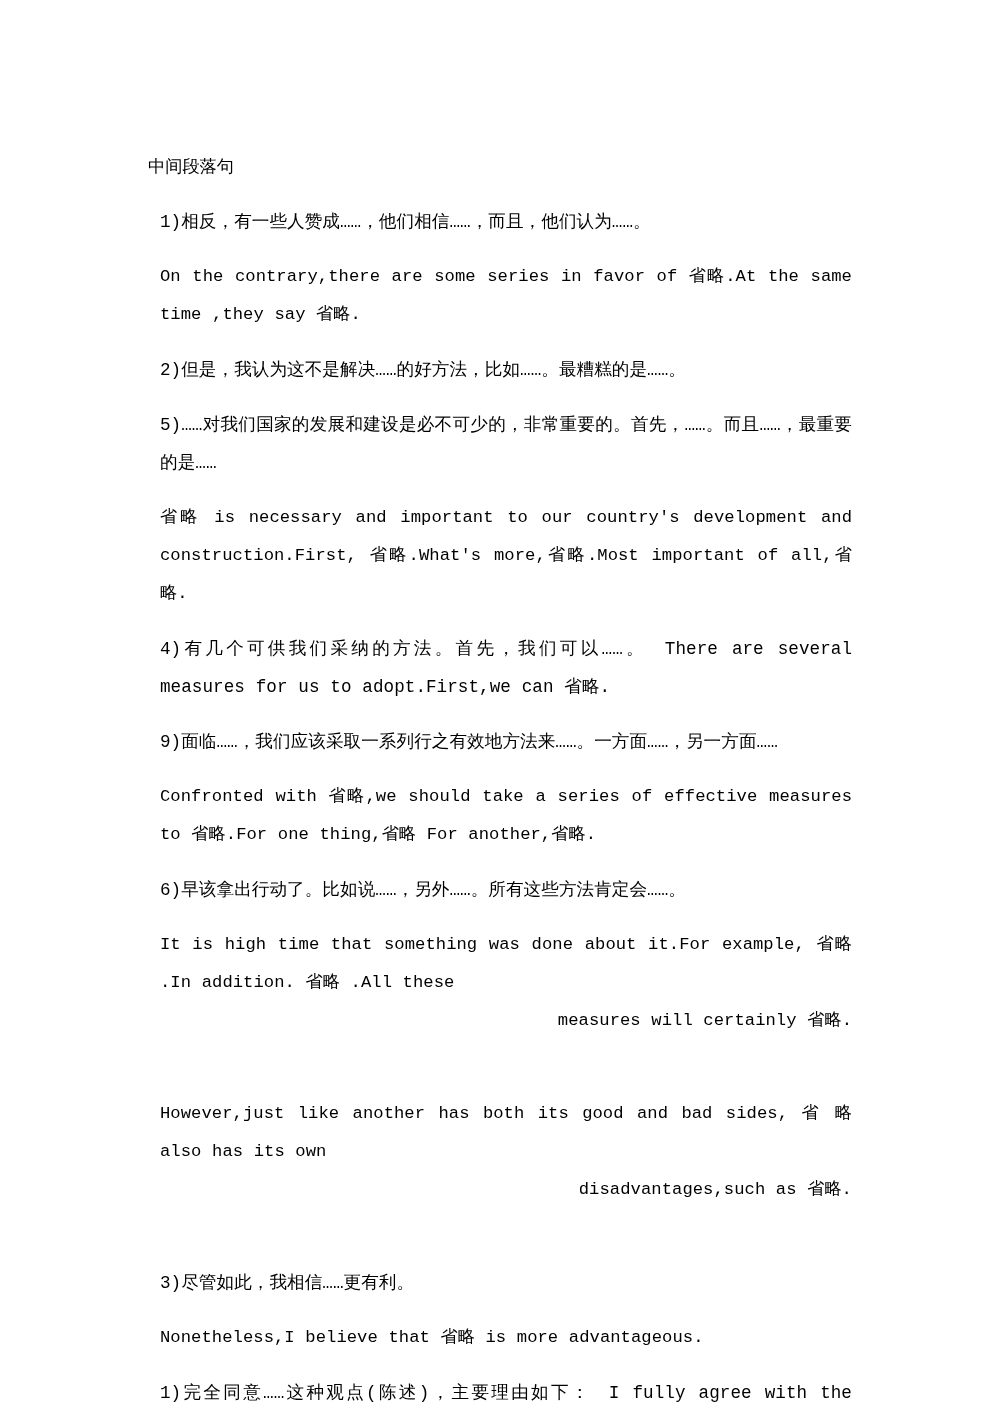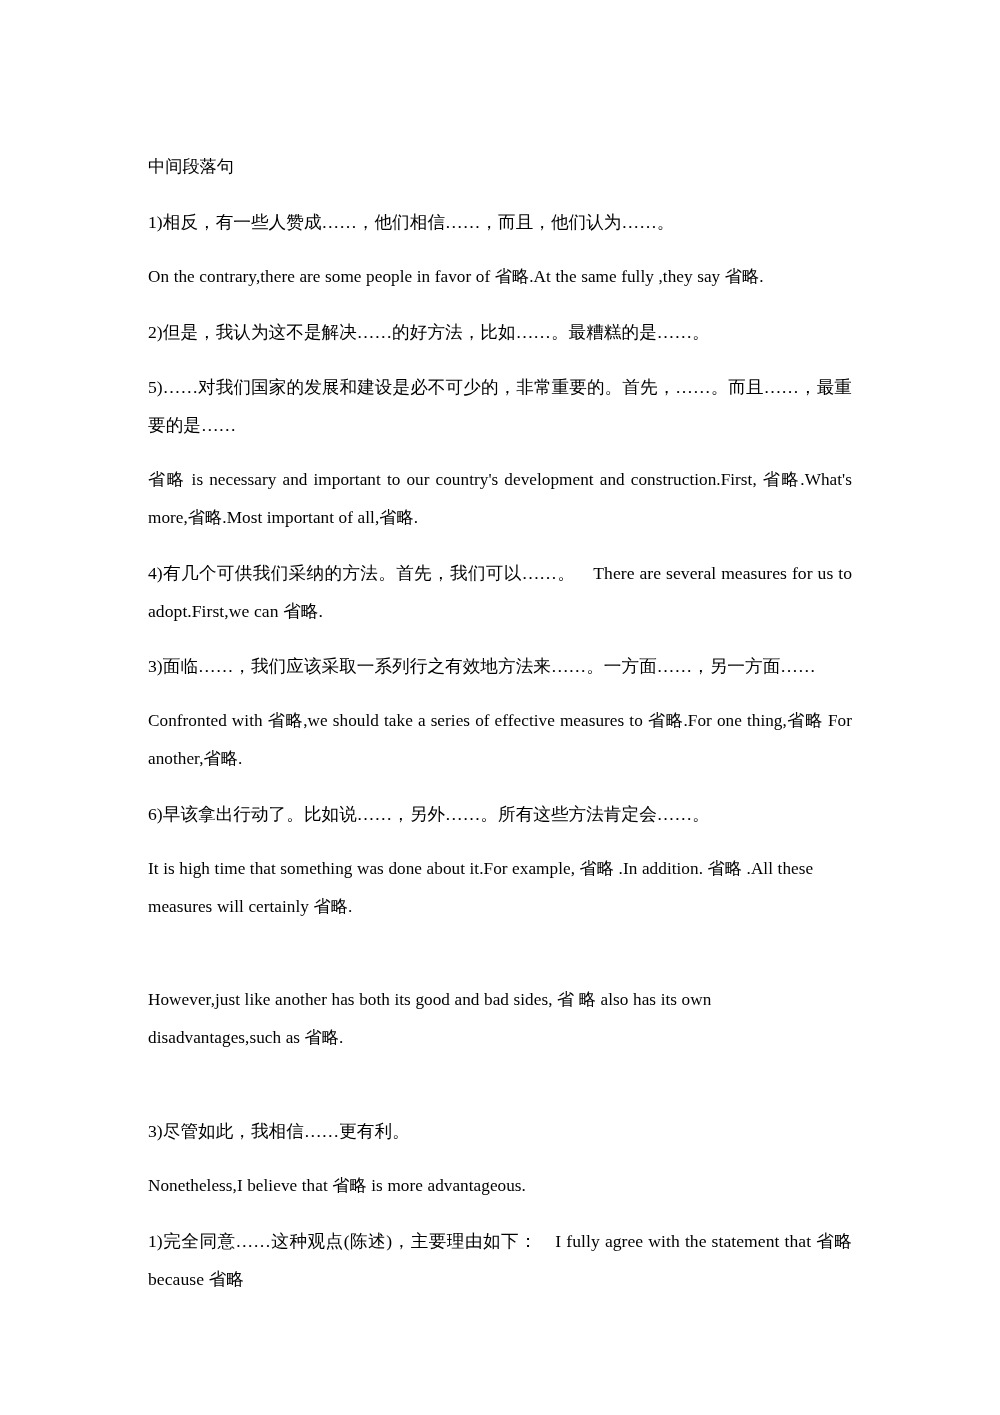--- a/index.html
+++ b/index.html
@@ -21,25 +21,26 @@
     background: #ffffff;
     box-sizing: border-box;
     padding: 148px 148px 120px 148px;
   }
   .doc-body {
     width: 704px;
   }
   .para {
     font-size: 17.2px;
     line-height: 38px;
-    margin: 0 0 17px 0;
+    margin: 0 0 17px 12px;
     text-align: justify;
     text-justify: inter-word;
     word-spacing: 0.2px;
     letter-spacing: 0.05px;
+    font-family: Liberation Mono, monospace;
   }
   .para:last-child {
     margin-bottom: 0;
   }
   
   .heading {
     font-size: 17.2px;
     line-height: 38px;
     margin: 0 0 17px 0;
     text-align: left;
@@ -54,49 +55,49 @@
     text-justify: inter-word;
   }
   .just-wide::after {
     content: "";
     display: inline-block;
     width: 100%;
   }
   
   .para > .lastline {
     display: block;
-    text-align: left;
+    text-align: right;
   }
   .gap-wide {
     display: inline-block;
     width: 18px;
   }
 </style>
 </head>
 <body>
 
 <div class="page">
   <div class="doc-body">
 
     <div class="heading">中间段落句</div>
 
     <p class="para cn">1)相反，有一些人赞成……，他们相信……，而且，他们认为……。</p>
 
-    <p class="para">On the contrary,there are some people in favor of 省略.At the same fully ,they say 省略.</p>
+    <p class="para">On the contrary,there are some series in favor of 省略.At the same time ,they say 省略.</p>
 
     <p class="para cn">2)但是，我认为这不是解决……的好方法，比如……。最糟糕的是……。</p>
 
 
     <p class="para cn">5)……对我们国家的发展和建设是必不可少的，非常重要的。首先，……。而且……，最重要的是……</p>
 
     <p class="para">省略 is necessary and important to our country's development and construction.First, 省略.What's more,省略.Most important of all,省略.</p>
 
     <p class="para cn"><span>4)有几个可供我们采纳的方法。首先，我们可以……。</span><span class="gap-wide"></span><span>There are several measures for us to adopt.First,we can 省略.</span></p>
 
-    <p class="para cn">3)面临……，我们应该采取一系列行之有效地方法来……。一方面……，另一方面……</p>
+    <p class="para cn">9)面临……，我们应该采取一系列行之有效地方法来……。一方面……，另一方面……</p>
 
     <p class="para">Confronted with 省略,we should take a series of effective measures to 省略.For one thing,省略 For another,省略.</p>
 
     <p class="para cn">6)早该拿出行动了。比如说……，另外……。所有这些方法肯定会……。</p>
 
     <p class="para just-wide"><span>It is high time that something was done about it.For example, 省略 .In addition. 省略 .All these</span><span class="lastline">measures will certainly 省略.</span></p>
 
 
     <p class="para just-wide"><span>However,just like another has both its good and bad sides, 省 略 also has its own</span><span class="lastline">disadvantages,such as 省略.</span></p>
 

